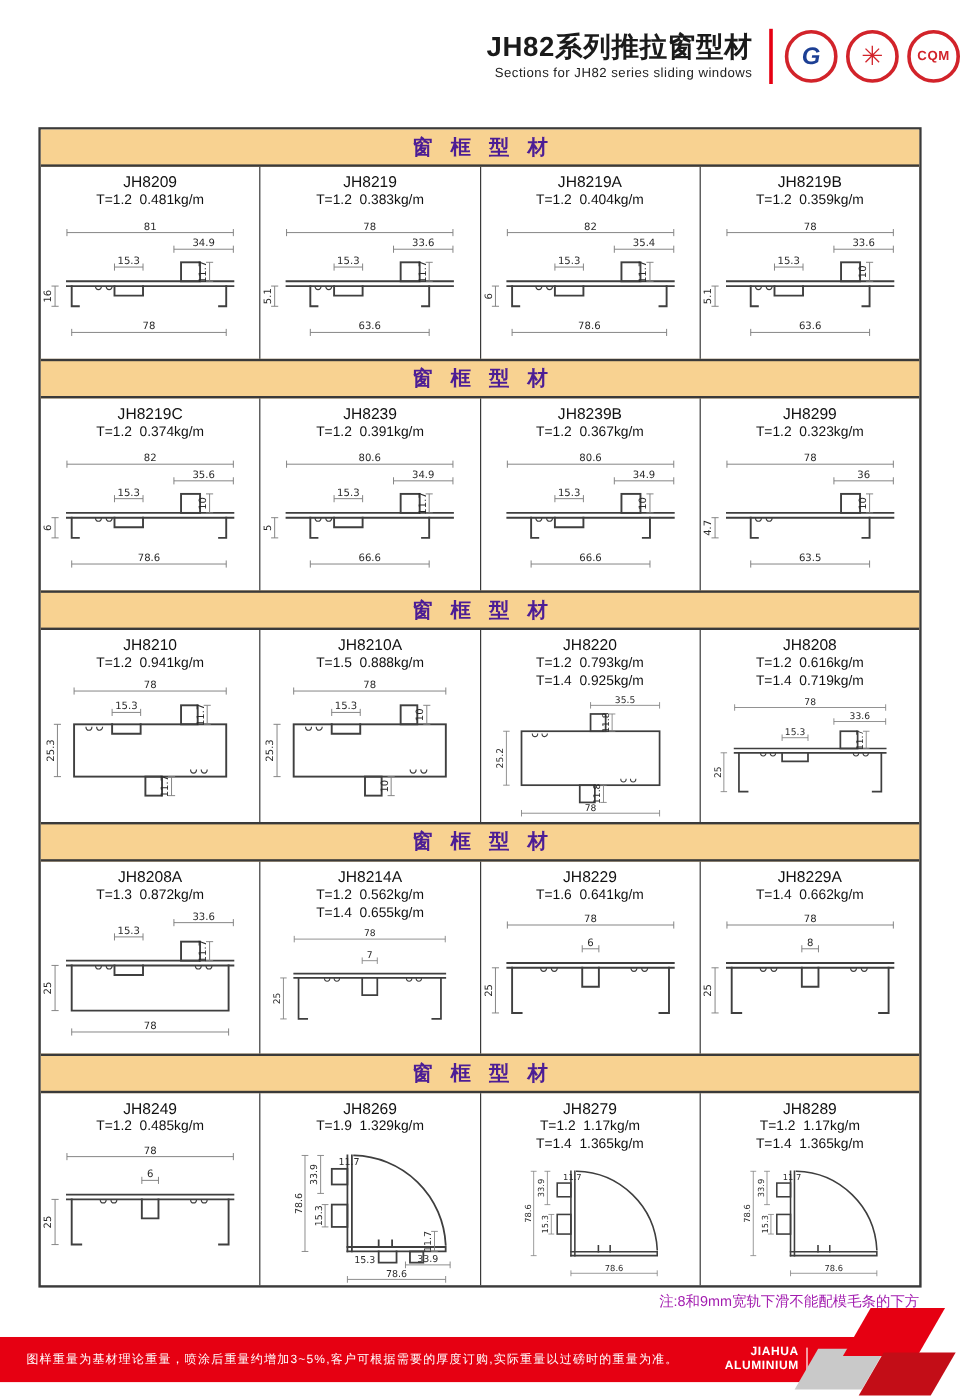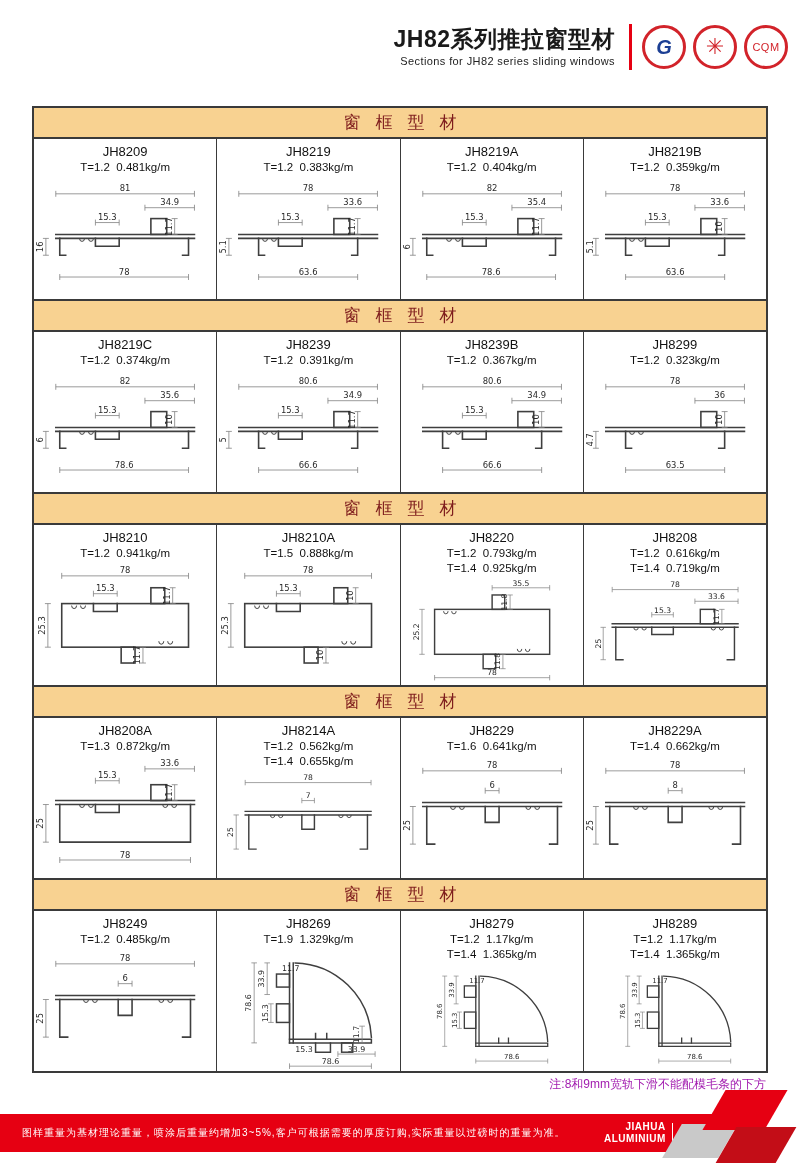--- a/index.html
+++ b/index.html
@@ -1,35 +1,35 @@
 <!DOCTYPE html>
 <html><head>
 <meta charset="utf-8">
 <style>
   html,body{margin:0;padding:0;width:800px;height:1167px;background:#fff;
     font-family:"Liberation Sans",sans-serif;overflow:hidden;position:relative}
 
   
-  .page-header{position:absolute;top:24px;right:12px;display:flex;align-items:center;gap:10px}
+  .page-header{position:absolute;top:24px;right:0;display:flex;align-items:center;gap:10px}
   .title-block{text-align:right;margin-right:4px}
   .page-title{margin:0;font-size:23px;font-weight:bold;color:#1a1a1a;letter-spacing:.5px;line-height:1.1}
   .page-subtitle{font-size:11px;color:#222;margin-top:3px;letter-spacing:.4px}
   .red-divider{width:3px;height:46px;background:#e60012}
   .logos{display:flex;gap:7px;align-items:center}
   .logo{width:44px;height:44px;border-radius:50%;box-sizing:border-box;
     display:flex;align-items:center;justify-content:center;background:#fff}
   .logo-gb{border:3px solid #d2232a;color:#1c3f94;font-style:italic;font-weight:bold;font-size:20px}
   .logo-flower{border:3px solid #d2232a;color:#d2232a;font-size:22px;line-height:1}
-  .logo-cqm{border:3px solid #d2232a;color:#d2232a;font-weight:normal;font-size:11px;letter-spacing:.5px}
+  .logo-cqm{border:3px solid #d2232a;color:#d2232a;font-weight:bold;font-size:11px;letter-spacing:.5px}
 
   
   #table{position:absolute;left:32px;top:106px;width:736px;border:2px solid #3a3a3a;box-sizing:border-box}
   .sec-header{height:29px;background:#f8d291;border-top:2px solid #3a3a3a;border-bottom:2px solid #3a3a3a;
-    display:flex;align-items:center;justify-content:center;font-size:17px;font-weight:normal;
-    color:#7f1d1d;letter-spacing:15px;text-indent:15px}
+    display:flex;align-items:center;justify-content:center;font-size:17px;font-weight:bold;
+    color:#4c1d95;letter-spacing:15px;text-indent:15px}
   .section:first-child .sec-header{border-top:none}
   .sec-body{display:flex;height:160px}
   .cell{flex:1 1 0;min-width:0;border-right:1.5px solid #3a3a3a;display:flex;flex-direction:column;
     align-items:center;padding-top:5px;box-sizing:border-box}
   .cell:last-child{border-right:none}
   .code{font-size:13px;color:#111;line-height:1.25}
   .spec{font-size:11.5px;color:#111;line-height:1.3;white-space:pre}
   .cell svg{flex:1 1 auto;width:100%;min-height:0;margin-top:1px;display:block}
 
   

